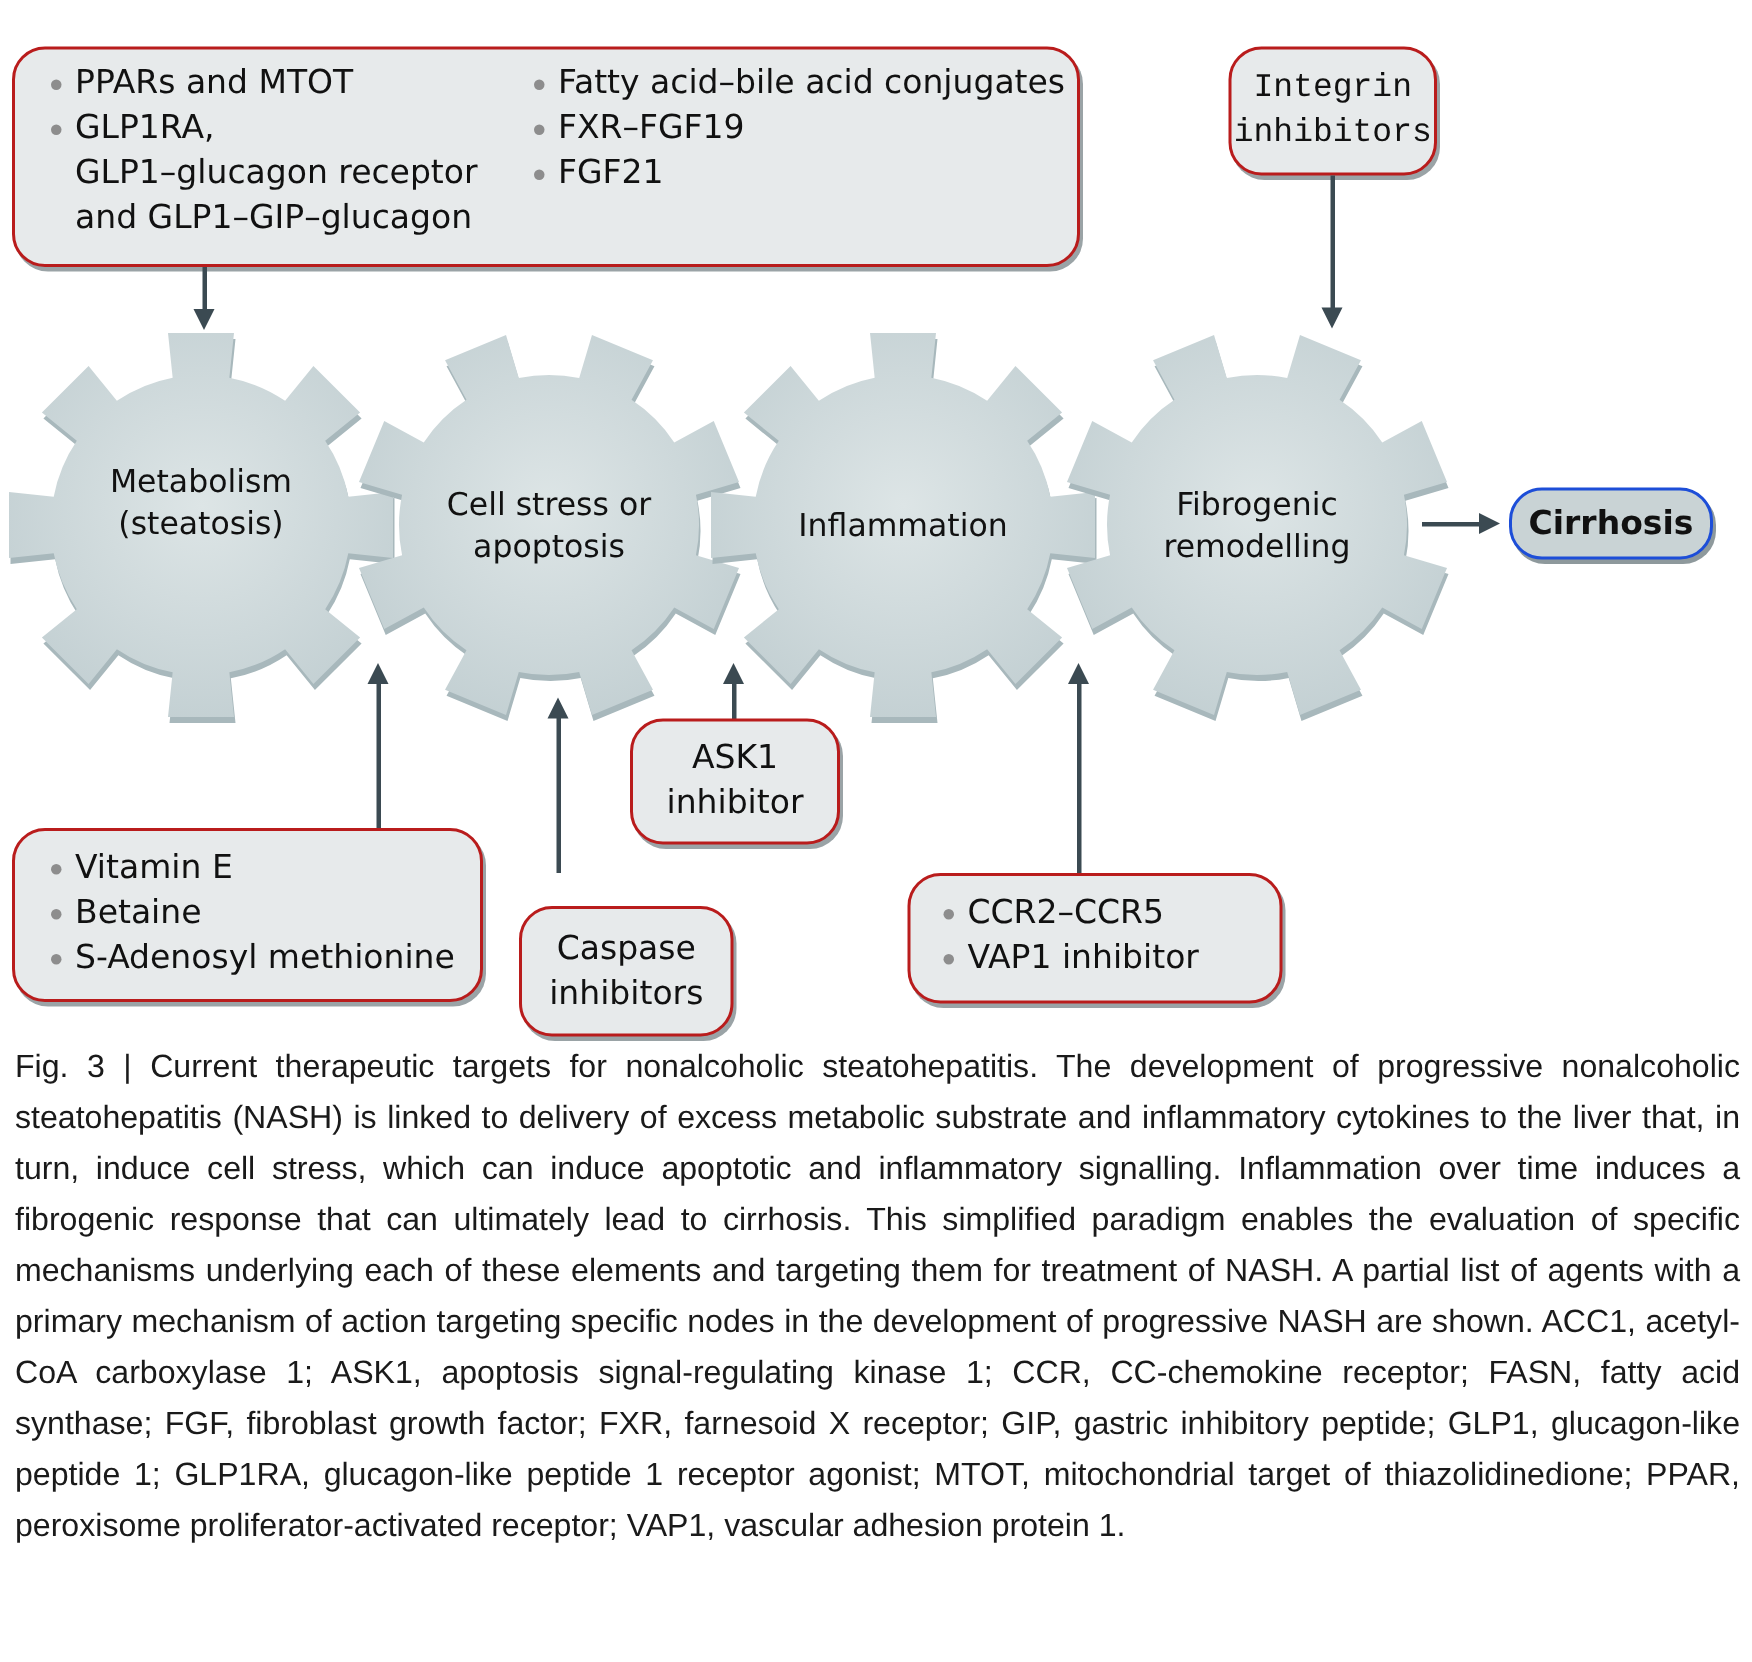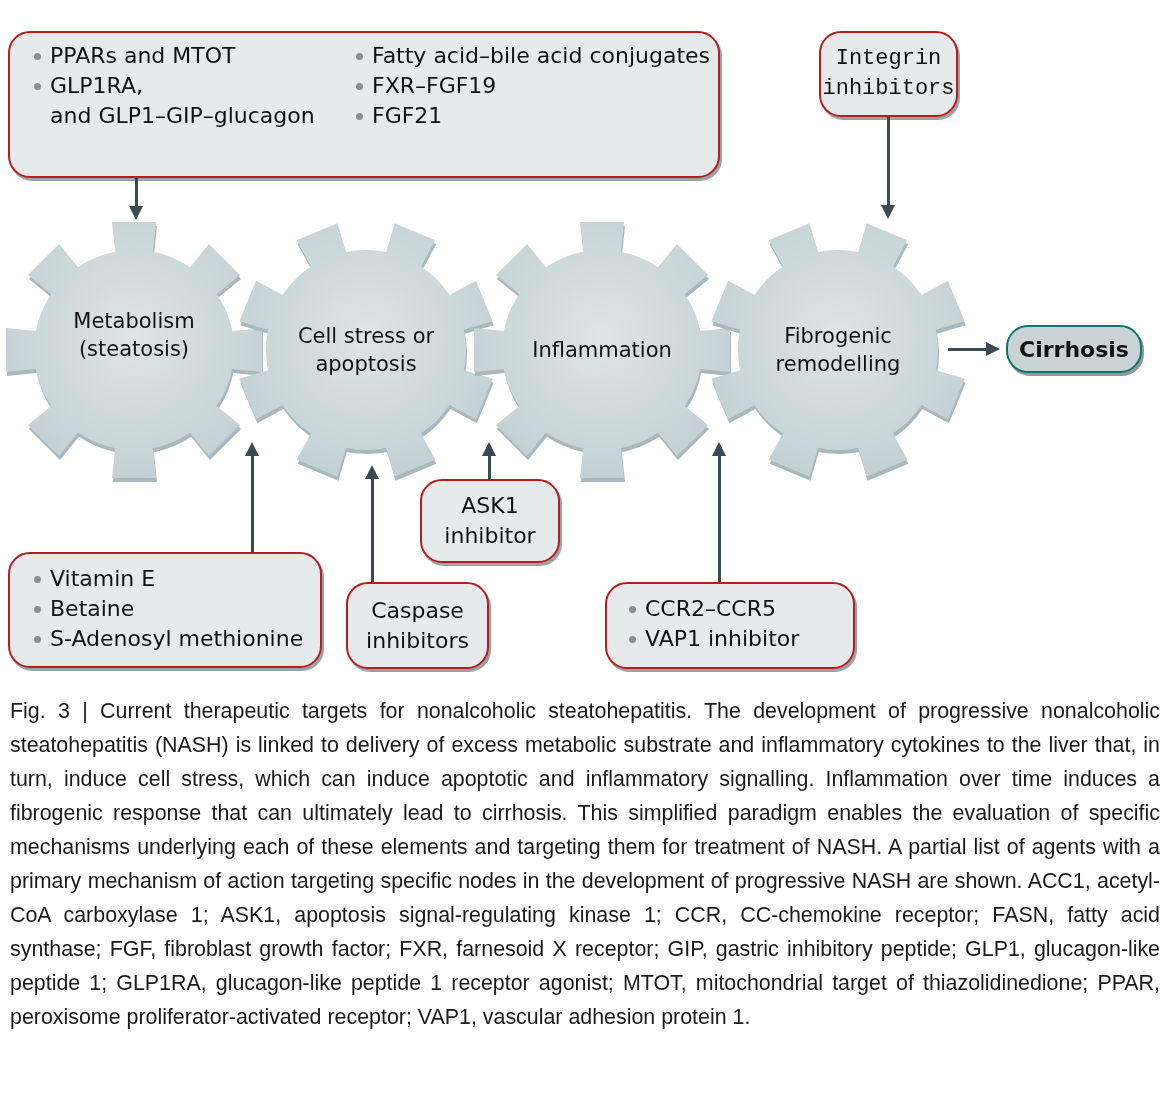--- a/index.html
+++ b/index.html
@@ -9,31 +9,32 @@
   .box li{position:relative;padding-left:18px;}
   .box li::before{content:"";position:absolute;left:2px;top:12px;width:7px;height:7px;border-radius:50%;background:#8d8d8d;}
   .box li.cont::before{display:none;}
   .center-box{display:flex;align-items:center;justify-content:center;text-align:center;}
   .arrow{position:absolute;background:#3b4a52;}
   .ah-down{position:absolute;width:0;height:0;border-left:7px solid transparent;border-right:7px solid transparent;border-top:14px solid #3b4a52;}
   .ah-up{position:absolute;width:0;height:0;border-left:7px solid transparent;border-right:7px solid transparent;border-bottom:14px solid #3b4a52;}
   .ah-right{position:absolute;width:0;height:0;border-top:7px solid transparent;border-bottom:7px solid transparent;border-left:14px solid #3b4a52;}
   .gear{position:absolute;}
   .gear-label{position:absolute;text-align:center;font-size:21px;line-height:28px;color:#111;display:flex;align-items:center;justify-content:center;}
-  .cirrhosis{position:absolute;left:1006px;top:325px;width:136px;height:48px;border:2px solid #0f766e;border-radius:22px;background:#c9d3d5;box-shadow:2px 3px 0 #8e999c;box-sizing:border-box;font-weight:bold;font-size:22px;display:flex;align-items:center;justify-content:center;}
+  .cirrhosis{position:absolute;left:1006px;top:325px;width:136px;height:48px;border:2px solid #1d4ed8;border-radius:22px;background:#c9d3d5;box-shadow:2px 3px 0 #8e999c;box-sizing:border-box;font-weight:bold;font-size:22px;display:flex;align-items:center;justify-content:center;}
   .caption{position:absolute;left:10px;top:694px;width:1150px;font-family:"Liberation Sans",sans-serif;font-size:21.4px;line-height:34px;color:#1a1a1a;text-align:justify;}
   .caption b{font-weight:normal;}
 </style>
 </head>
 <body>
 
 <div class="box" style="left:8px;top:31px;width:712px;height:147px;padding:8px 0 0 22px;">
   <ul style="position:absolute;left:22px;top:8px;">
     <li>PPARs and MTOT</li>
     <li>GLP1RA,</li>
+    <li class="cont">GLP1–glucagon receptor</li>
     <li class="cont">and GLP1–GIP–glucagon</li>
   </ul>
   <ul style="position:absolute;left:344px;top:8px;">
     <li>Fatty acid–bile acid conjugates</li>
     <li>FXR–FGF19</li>
     <li>FGF21</li>
   </ul>
 </div>
 
 <div class="box center-box" style="left:819px;top:31px;width:139px;height:86px;font-family:Liberation Mono, monospace;">
@@ -103,21 +104,21 @@
 <div class="ah-up" style="left:712px;top:442px;"></div>
 
 <div class="box" style="left:8px;top:552px;width:314px;height:116px;padding:10px 0 0 22px;">
   <ul>
     <li>Vitamin E</li>
     <li>Betaine</li>
     <li>S-Adenosyl methionine</li>
   </ul>
 </div>
 
-<div class="box center-box" style="left:346px;top:582px;width:143px;height:87px;">
+<div class="box center-box" style="left:346px;top:604px;width:143px;height:87px;">
   <div>
     <div>Caspase</div>
     <div>inhibitors</div>
   </div>
 </div>
 
 <div class="box center-box" style="left:420px;top:479px;width:140px;height:84px;">
   <div>
     <div>ASK1</div>
     <div>inhibitor</div>

